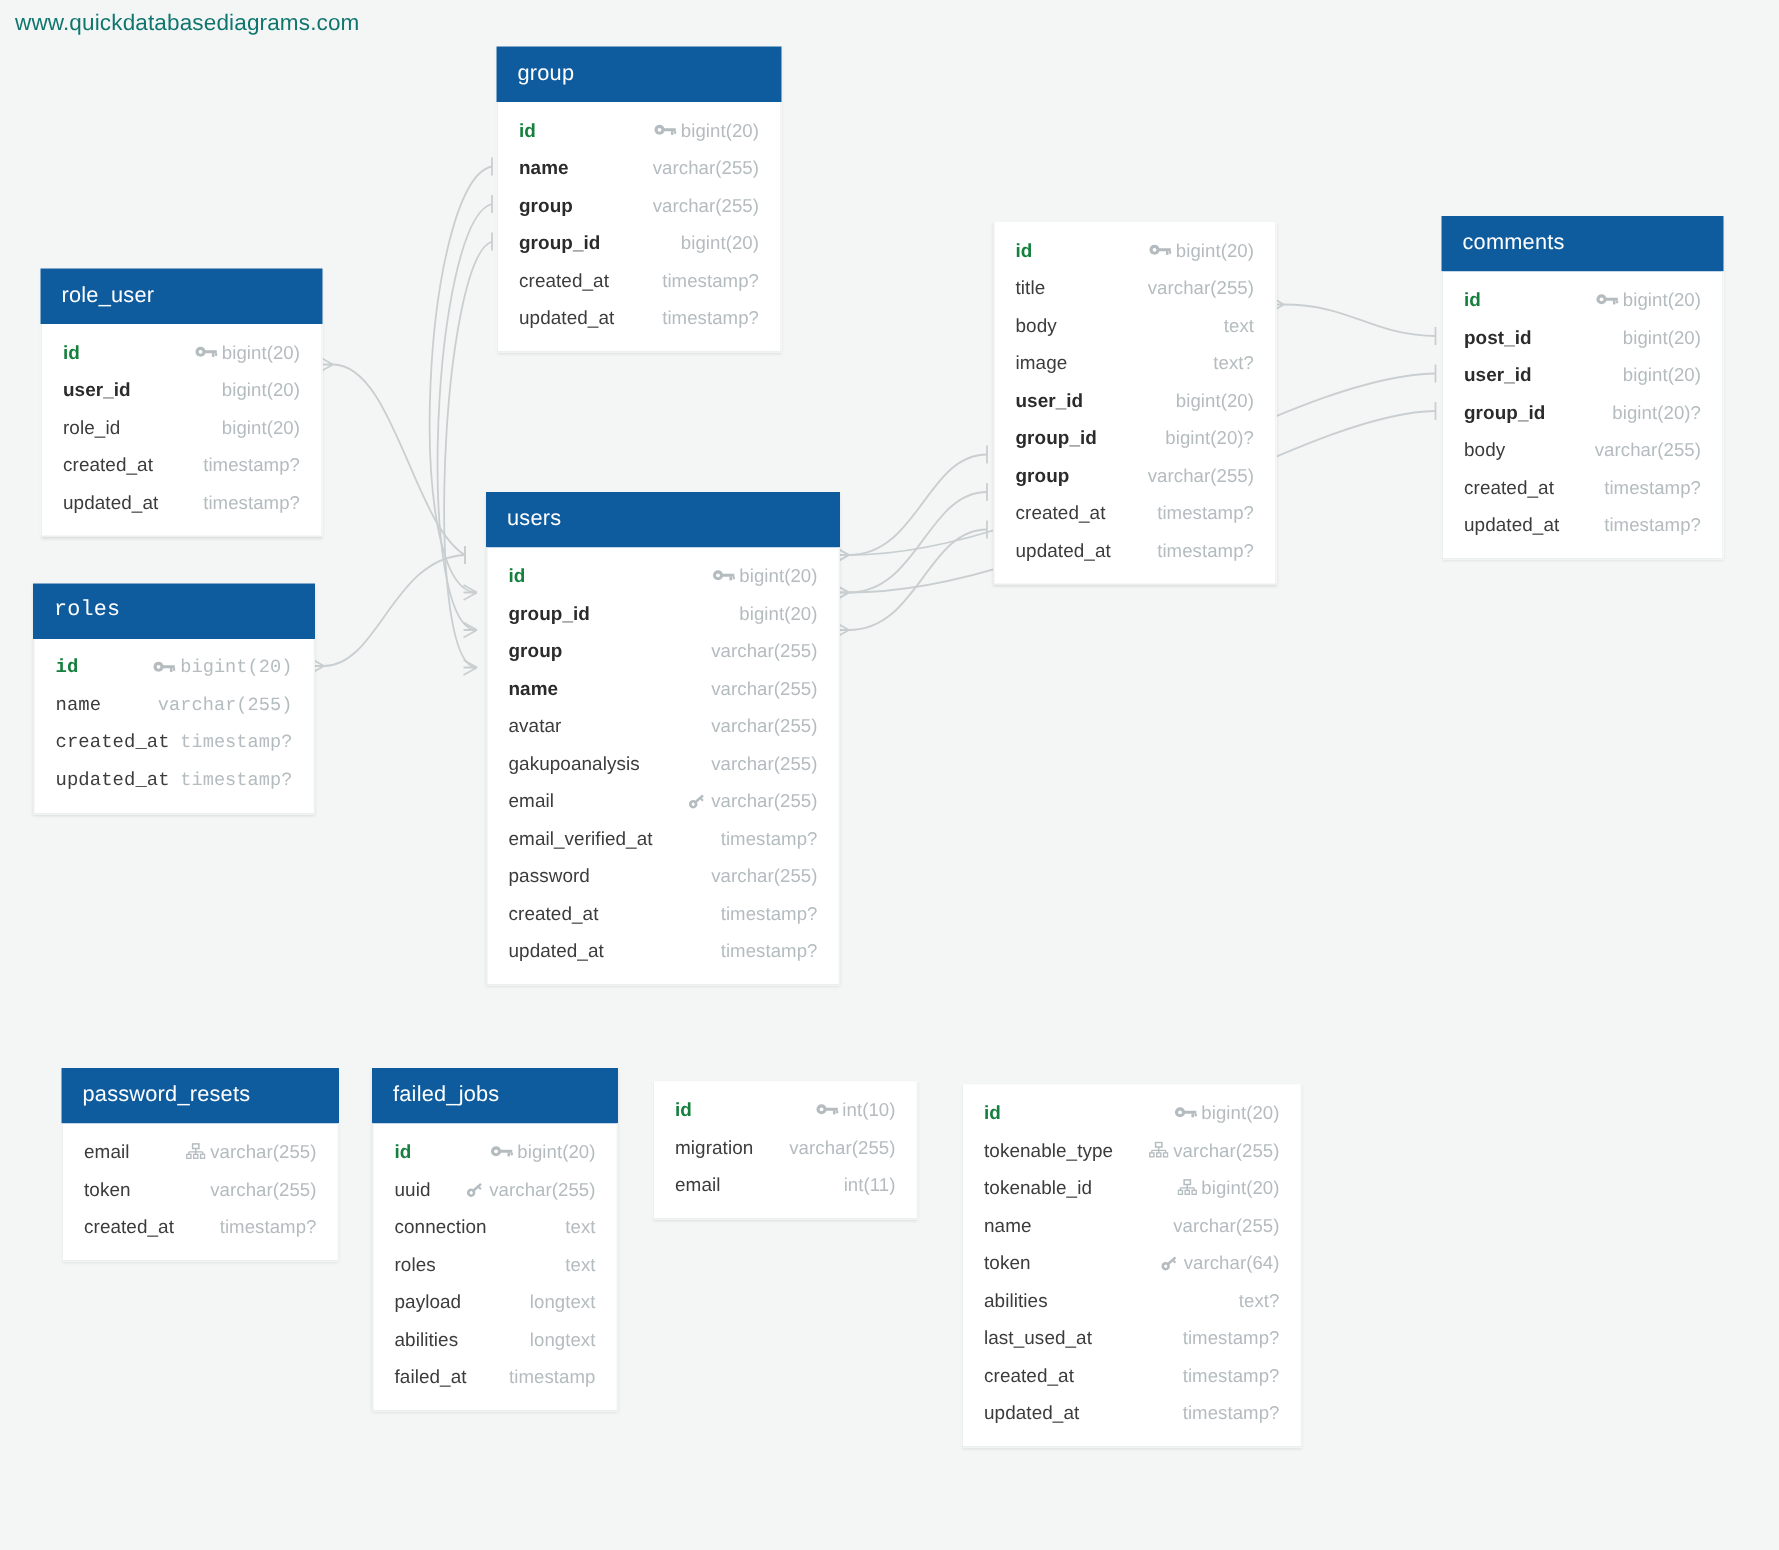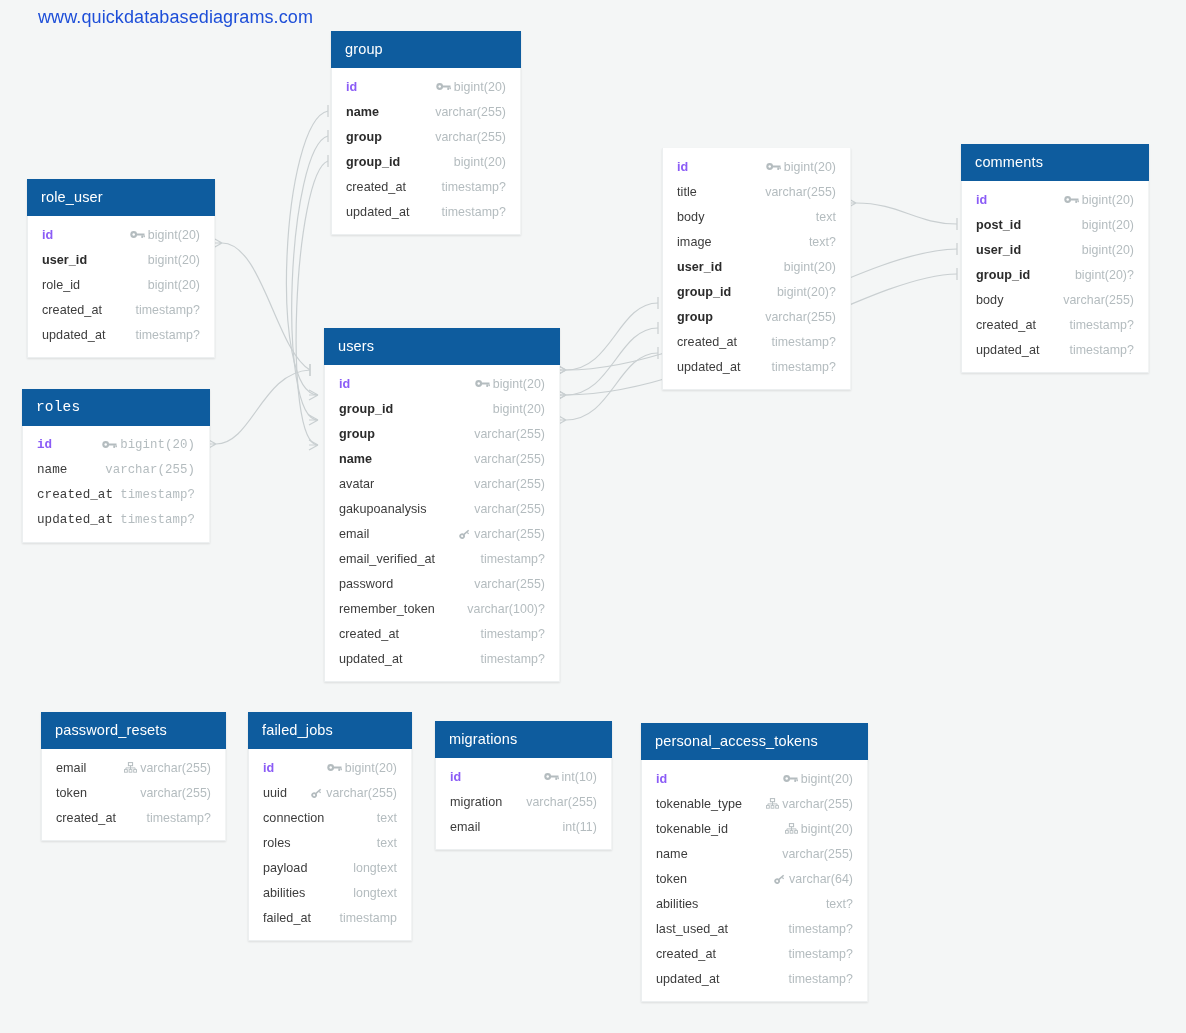--- a/index.html
+++ b/index.html
@@ -10,25 +10,24 @@
     background: #f4f6f6;
     font-family: "Liberation Sans", sans-serif;
     position: relative;
     overflow: hidden;
   }
 
   #watermark {
     position: absolute;
     left: 10px;
     top: 7px;
-    font-size: 18px;
-    color: #1d4ed8;
+    font-size: 15px;
+    color: #0f766e;
     letter-spacing: 0.1px;
     white-space: nowrap;
-    margin-left: 28px;
   }
 
   #edges {
     position: absolute;
     left: 0; top: 0;
     width: 1186px;
     height: 1033px;
     pointer-events: none;
   }
 
@@ -60,21 +59,21 @@
     justify-content: space-between;
     height: 25px;
     padding: 0 14px 0 14px;
     white-space: nowrap;
   }
   .field-name {
     font-size: 12.6px;
     color: #3c3c3c;
     letter-spacing: 0.05px;
   }
-  .field-name.pk  { color: #8b5cf6; font-weight: bold; }
+  .field-name.pk  { color: #15803d; font-weight: bold; }
   .field-name.bold { font-weight: bold; color: #2b2b2b; }
   .field-right {
     display: flex;
     align-items: center;
     gap: 3px;
   }
   .field-type {
     font-size: 12.4px;
     color: #b4bcbf;
     letter-spacing: 0.05px;
@@ -392,26 +391,20 @@
             <span class="field-type">timestamp?</span>
           </span>
         </div>
         <div class="field-row">
           <span class="field-name">password</span>
           <span class="field-right">
             <span class="field-type">varchar(255)</span>
           </span>
         </div>
         <div class="field-row">
-          <span class="field-name">remember_token</span>
-          <span class="field-right">
-            <span class="field-type">varchar(100)?</span>
-          </span>
-        </div>
-        <div class="field-row">
           <span class="field-name">created_at</span>
           <span class="field-right">
             <span class="field-type">timestamp?</span>
           </span>
         </div>
         <div class="field-row">
           <span class="field-name">updated_at</span>
           <span class="field-right">
             <span class="field-type">timestamp?</span>
           </span>
@@ -633,21 +626,20 @@
         </div>
         <div class="field-row">
           <span class="field-name">failed_at</span>
           <span class="field-right">
             <span class="field-type">timestamp</span>
           </span>
         </div>
       </div>
     </div>
     <div class="table-card" style="left: 435px; top: 721px; width: 177px;">
-      <div class="table-head">migrations</div>
       <div class="table-body">
         <div class="field-row">
           <span class="field-name pk">id</span>
           <span class="field-right">
             <span class="ico">
               <svg width="15" height="11" viewBox="0 0 15 11">
                 <circle cx="3.7" cy="5.5" r="3.4" fill="#b4bcbf"></circle>
                 <circle cx="3.7" cy="5.5" r="1.25" fill="#ffffff"></circle>
                 <rect x="6.3" y="4.5" width="8.2" height="2" fill="#b4bcbf"></rect>
                 <rect x="11.3" y="6.4" width="1.7" height="2.5" fill="#b4bcbf"></rect>
@@ -665,21 +657,20 @@
         </div>
         <div class="field-row">
           <span class="field-name">email</span>
           <span class="field-right">
             <span class="field-type">int(11)</span>
           </span>
         </div>
       </div>
     </div>
     <div class="table-card" style="left: 641px; top: 723px; width: 227px;">
-      <div class="table-head">personal_access_tokens</div>
       <div class="table-body">
         <div class="field-row">
           <span class="field-name pk">id</span>
           <span class="field-right">
             <span class="ico">
               <svg width="15" height="11" viewBox="0 0 15 11">
                 <circle cx="3.7" cy="5.5" r="3.4" fill="#b4bcbf"></circle>
                 <circle cx="3.7" cy="5.5" r="1.25" fill="#ffffff"></circle>
                 <rect x="6.3" y="4.5" width="8.2" height="2" fill="#b4bcbf"></rect>
                 <rect x="11.3" y="6.4" width="1.7" height="2.5" fill="#b4bcbf"></rect>

